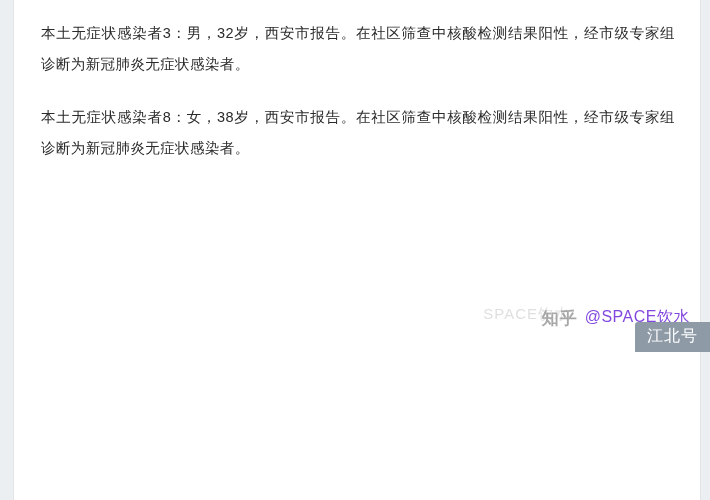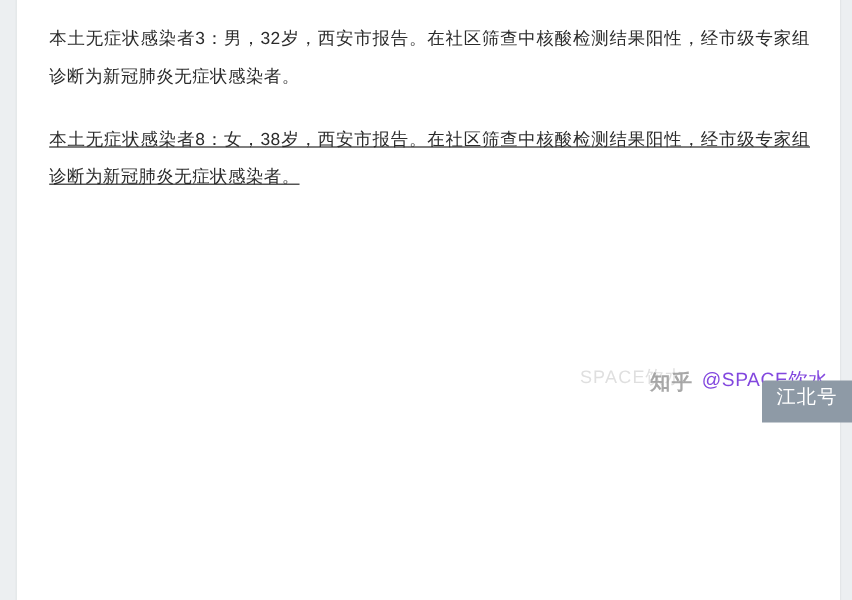--- a/index.html
+++ b/index.html
@@ -55,21 +55,20 @@
     font-size: 14.5px;
     line-height: 31px;
     color: #2b2b2b;
     letter-spacing: 0.4px;
     margin: 0 0 22px 0;
     text-align: justify;
     word-break: break-all;
   }
   .para:last-of-type {
     margin-bottom: 0;
-    text-decoration: underline;
   }
   .watermark {
     position: absolute;
     right: 20px;
     bottom: 22px;
     display: flex;
     align-items: flex-start;
     gap: 7px;
     opacity: 0.85;
   }
@@ -93,21 +92,21 @@
     letter-spacing: 1px;
     opacity: 0.65;
   }
   .badge {
     position: absolute;
     right: 0;
     bottom: 0;
     background: #8e9aa6;
     color: #ffffff;
     font-size: 16px;
-    padding: 4px 12px 10px 12px;
+    padding: 4px 12px 5px 12px;
     letter-spacing: 1px;
     border-top-left-radius: 3px;
   }
 </style>
 </head>
 <body>
 
 <div class="page">
 
   <div class="edge-left"></div>

